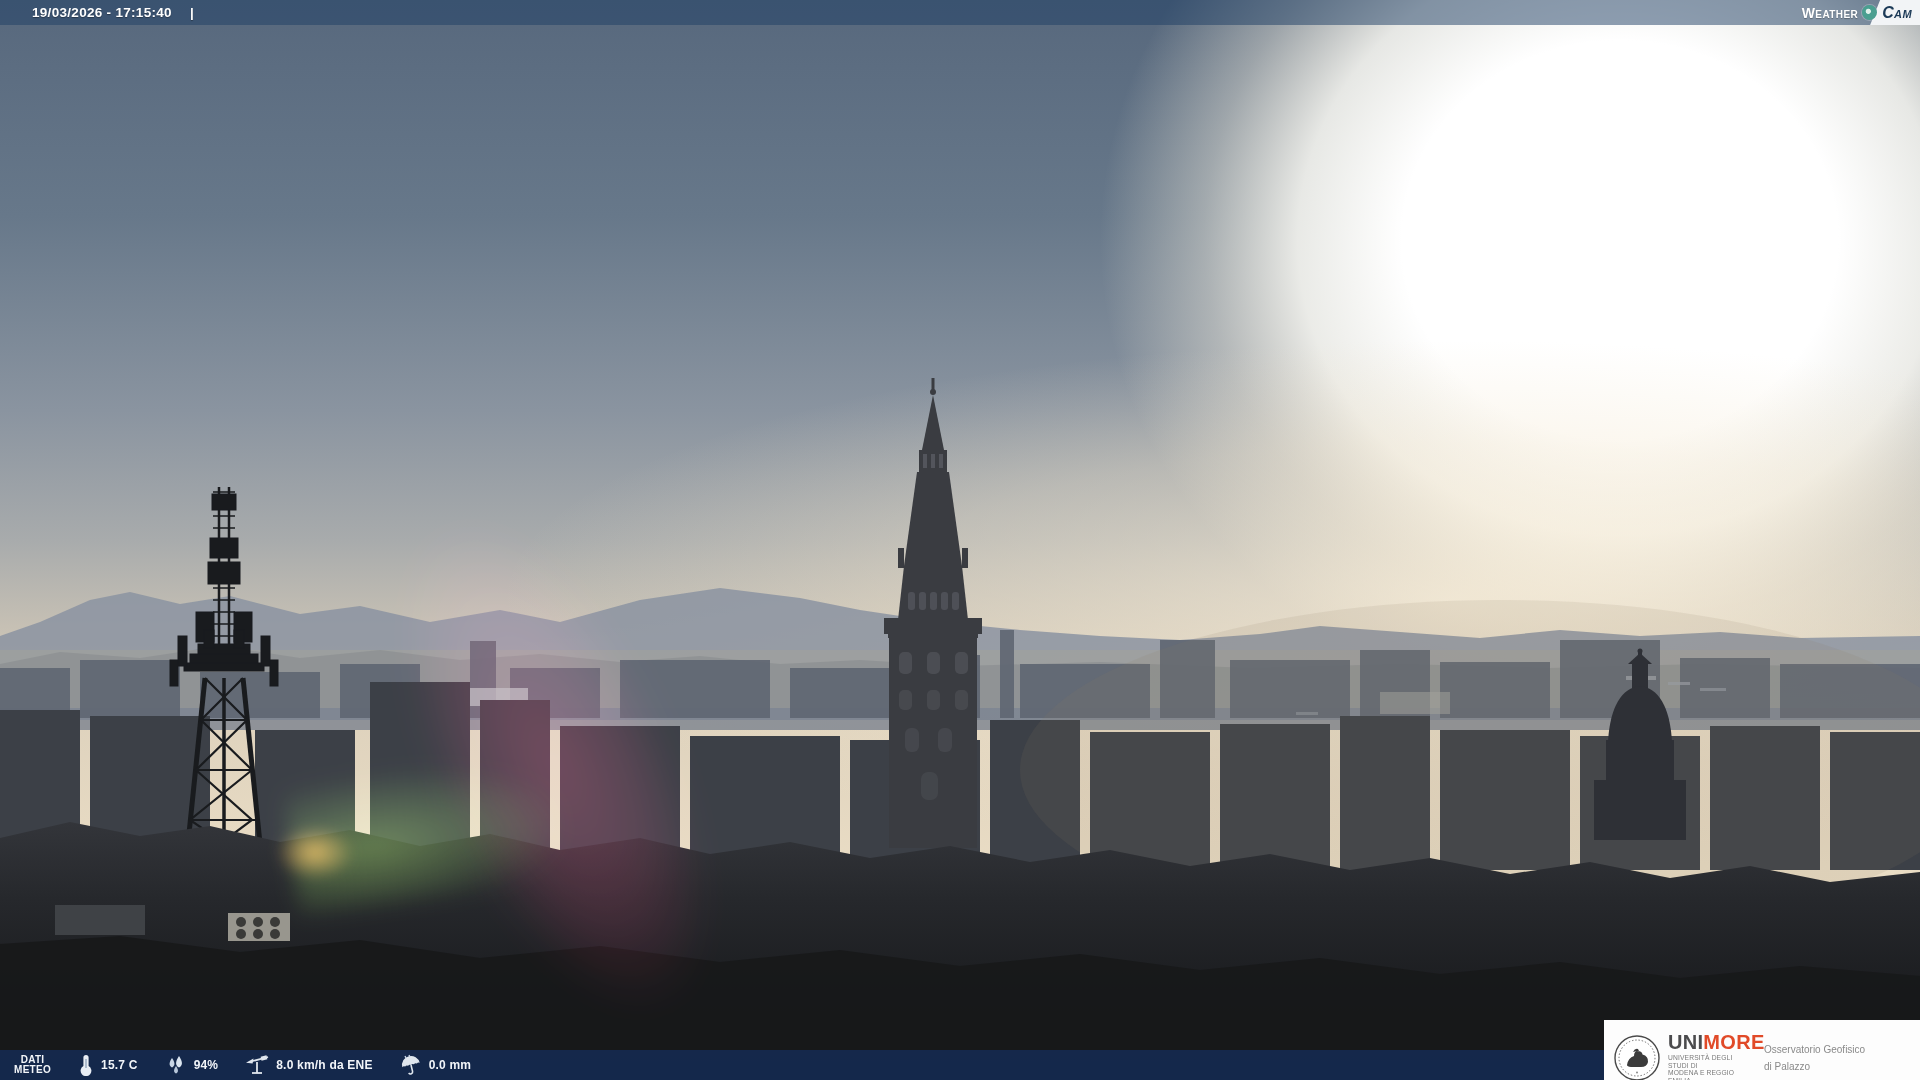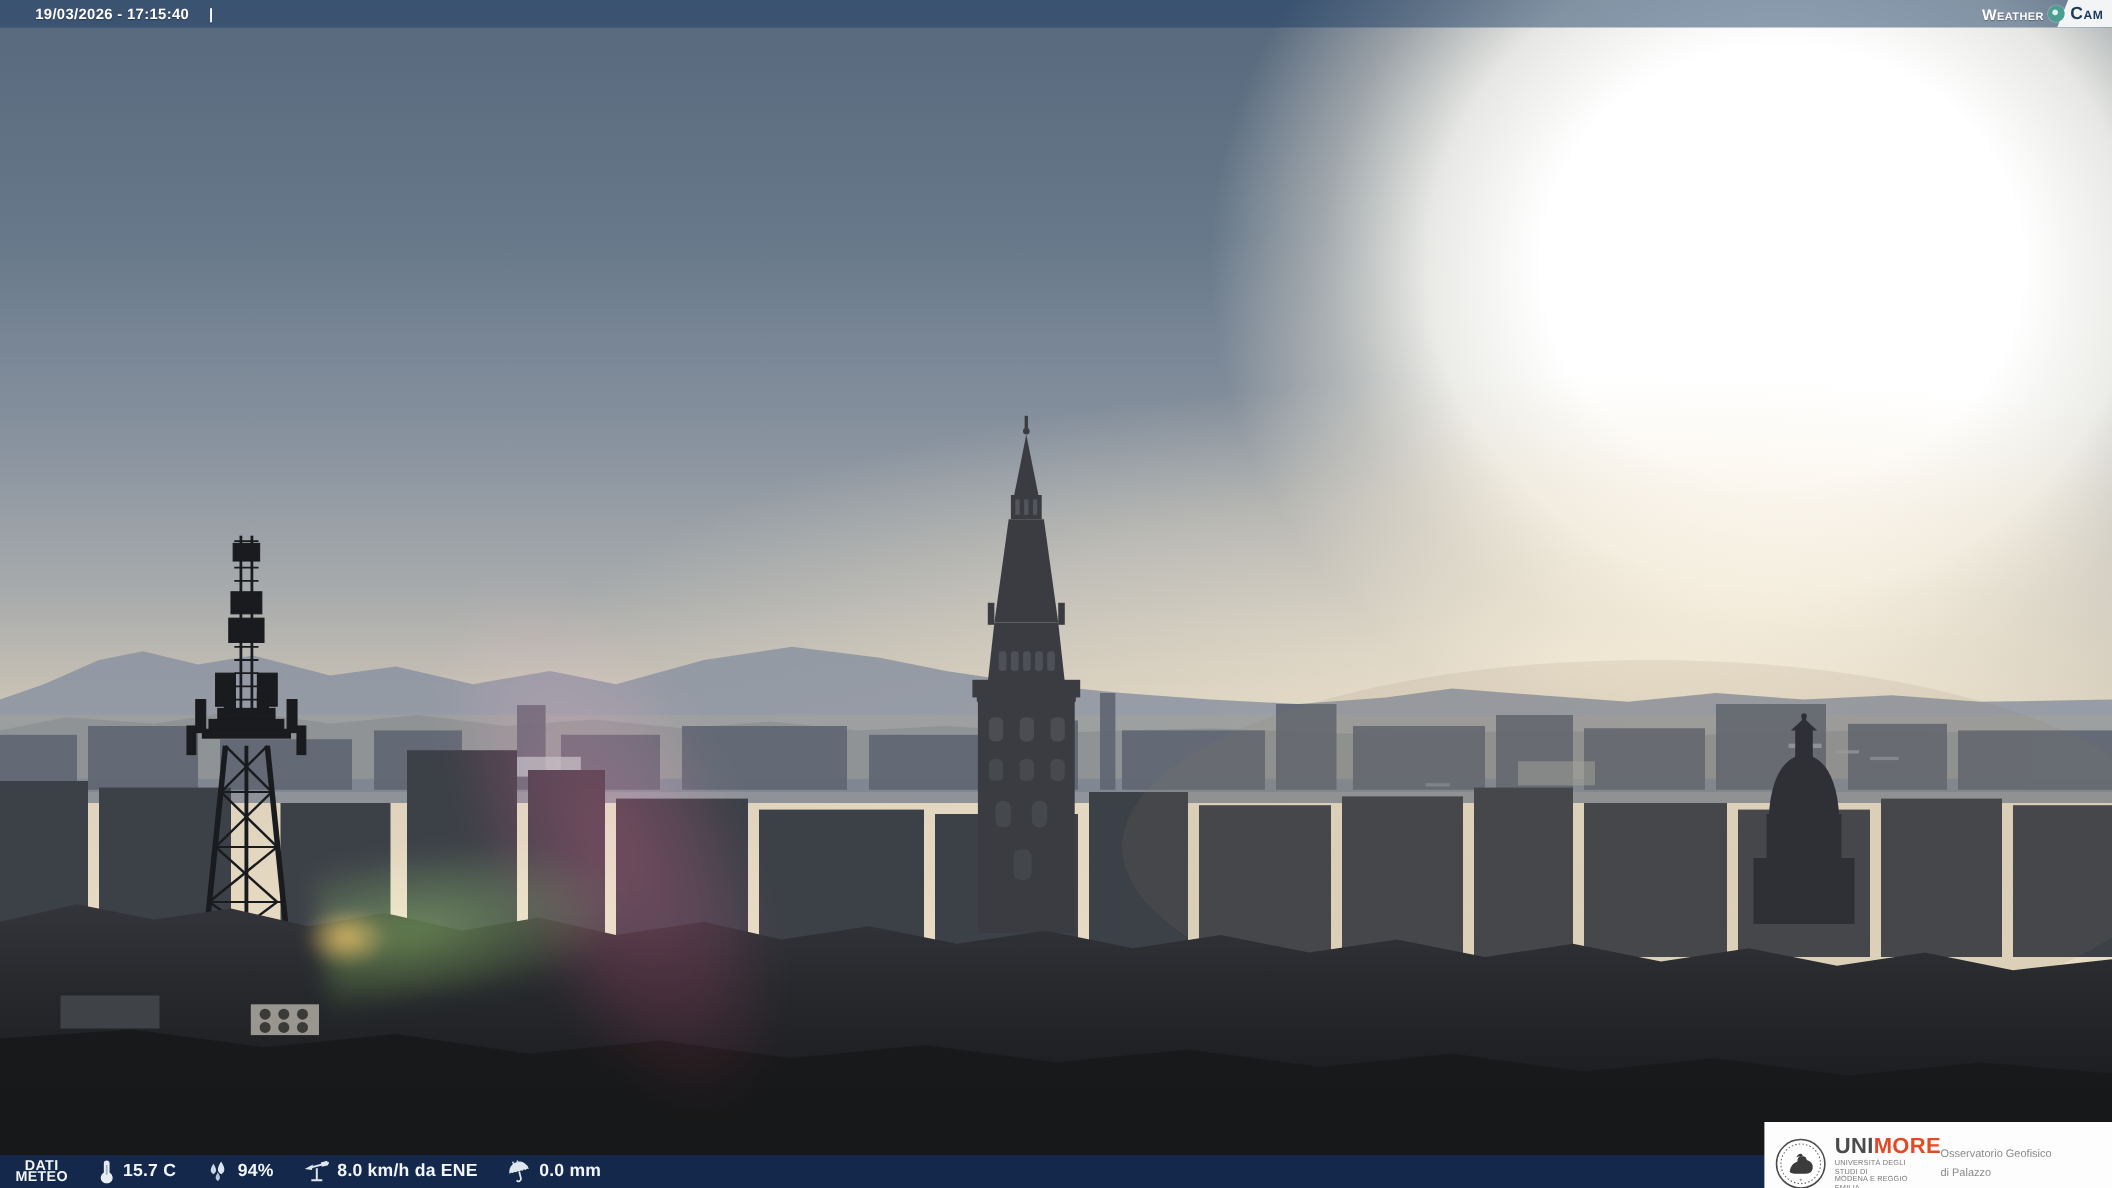--- a/index.html
+++ b/index.html
@@ -27,30 +27,30 @@
     text-shadow:0 1px 1px rgba(0,0,0,.35);white-space:nowrap;}
   .tb-sep{margin:0 18px;font-weight:bold;}
   .weathercam{display:flex;align-items:center;height:25px;}
   .wc-weather{font-variant:small-caps;font-weight:bold;font-size:14px;
     letter-spacing:.4px;color:#fff;margin-right:4px;
     text-shadow:0 1px 1px rgba(0,0,0,.3);}
   .wc-lens{position:relative;width:15px;height:15px;border-radius:50%;
     background:radial-gradient(circle at 42% 42%, #dff0ea 0 2.2px, #4a9f90 3px 7.5px);
     z-index:2;margin-right:-7px;box-shadow:0 0 0 1px rgba(255,255,255,.25);}
   .wc-cam-chip{height:25px;background:#f2f4f6;display:flex;align-items:center;
-    padding:0 8px 0 12px;clip-path:polygon(10px 0,100% 0,100% 100%,0 100%);}
+    padding:0 8px 0 12px;clip-path:polygon(10px 0,100% 0,100% 100%,0 100%);font-style:italic;}
   .wc-cam{font-variant:small-caps;font-weight:bold;font-size:16px;color:#1c3a57;letter-spacing:.4px;}
 
   
   .bottom-bar{position:absolute;left:0;top:1050px;width:1920px;height:30px;
     background:rgba(20,45,90,.78);display:flex;align-items:center;color:#f2f5f9;}
-  .bb-label{margin-left:14px;font-size:13px;font-weight:bold;line-height:10.5px;
+  .bb-label{margin-left:14px;font-size:10px;font-weight:bold;line-height:10.5px;
     letter-spacing:.3px;text-align:center;}
   .bb-item{display:flex;align-items:center;margin-left:26px;
-    font-size:16px;font-weight:bold;letter-spacing:.2px;white-space:nowrap;}
+    font-size:12px;font-weight:bold;letter-spacing:.2px;white-space:nowrap;}
   .bb-item svg{margin-right:6px;}
 
   
   .logo-box{position:absolute;left:1604px;top:1020px;width:316px;height:76px;
     background:#fdfdfd;display:flex;align-items:center;}
   .seal{margin-left:9px;flex:0 0 auto;}
   .brand{margin-left:7px;width:86px;}
   .brand-name{font-size:20px;font-weight:bold;letter-spacing:.3px;line-height:20px;}
   .brand-name .uni{color:#4b4b4d;}
   .brand-name .more{color:#e14a28;}

